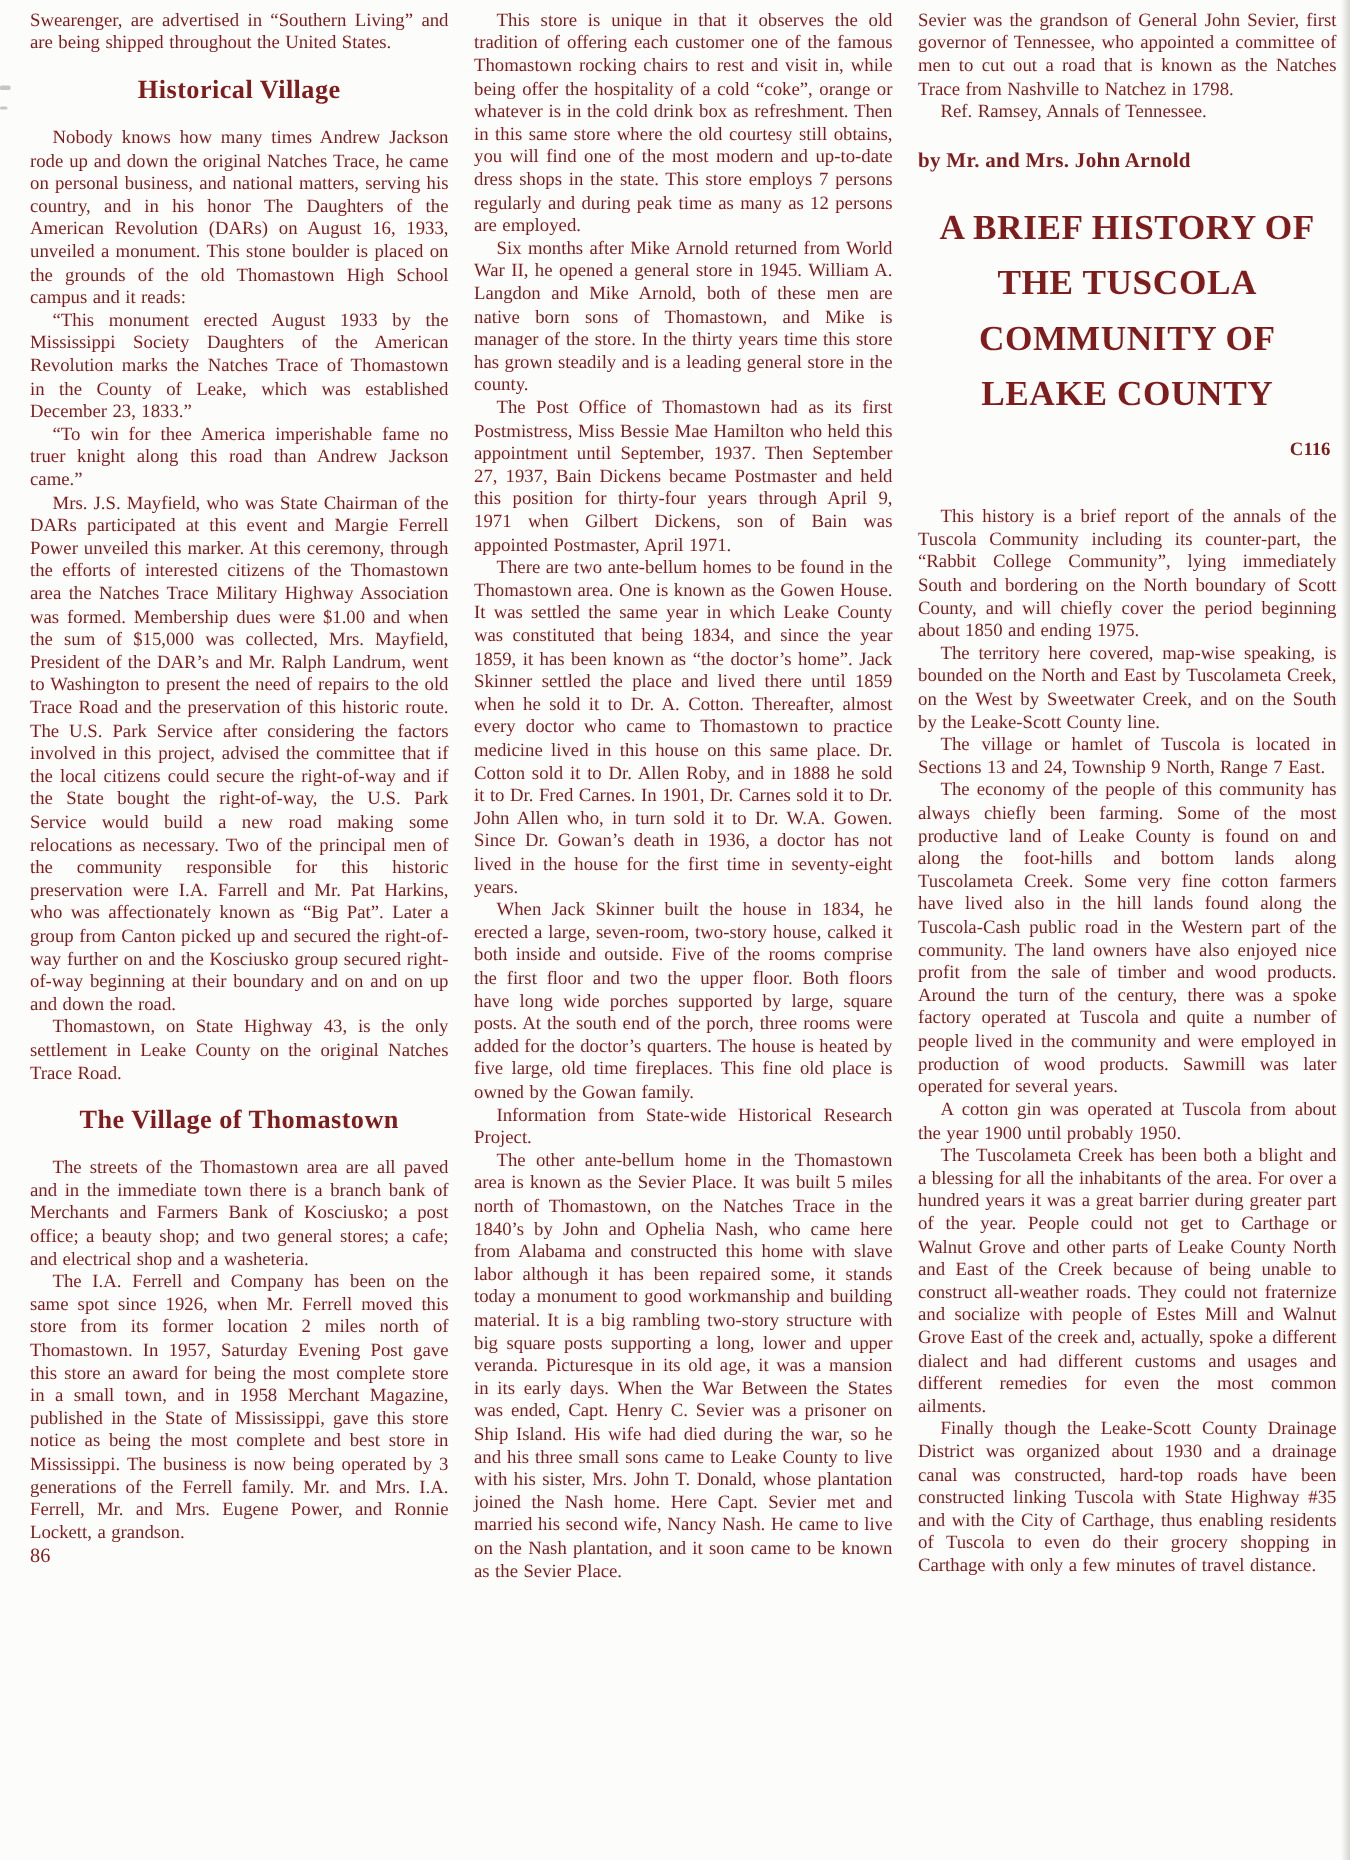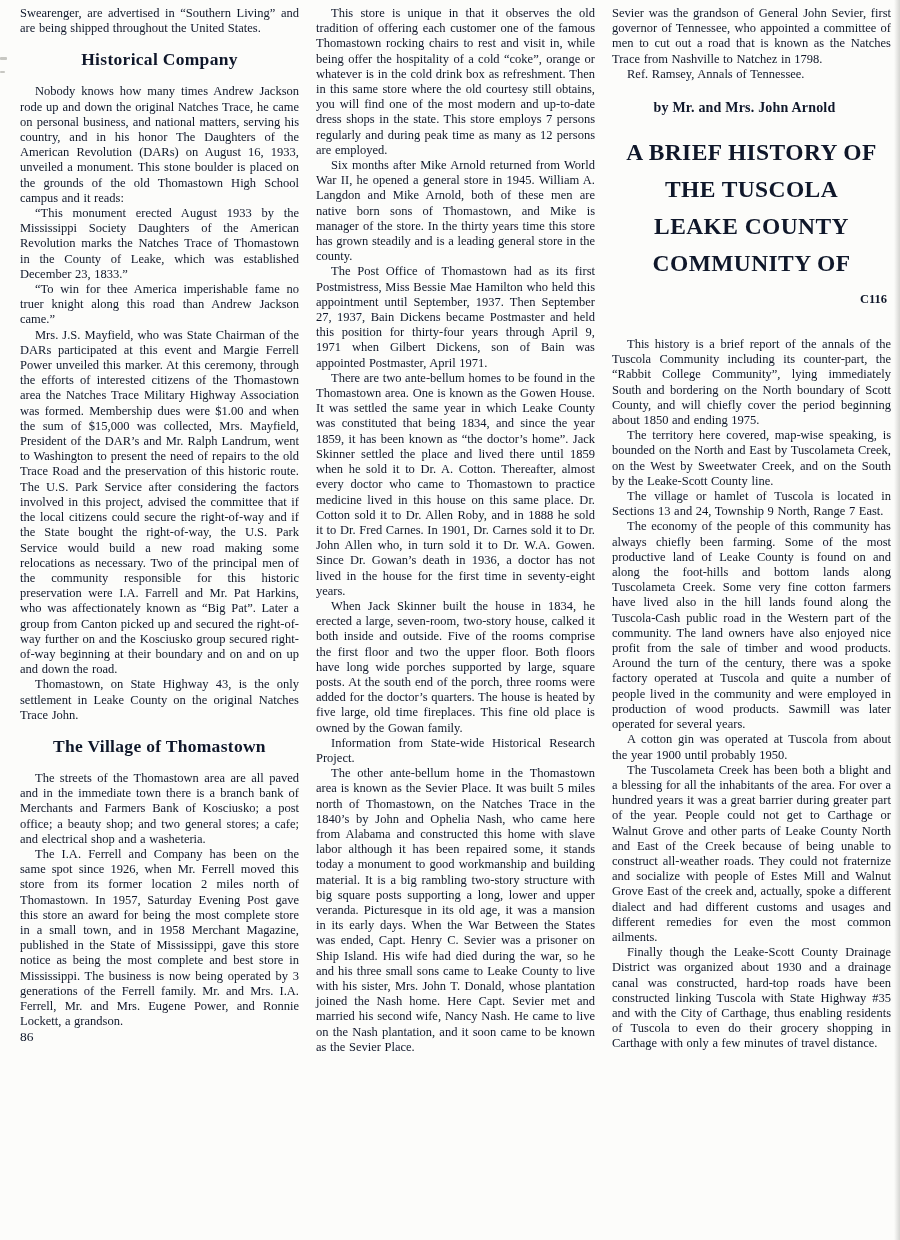--- a/index.html
+++ b/index.html
@@ -4,21 +4,21 @@
 <style>
   html,body{margin:0;padding:0;background:#e8e8e4;}
   .page{
     position:relative;
     width:900px;height:1240px;
     margin:0 auto;
     background:#fcfcfa;
     box-sizing:border-box;
     padding:6px 9px 0 20px;
     font-family:"Liberation Serif","DejaVu Serif",serif;
-    color:#0f172a;
+    color:#7f1d1d;
     overflow:hidden;
   }
   .cols{display:flex;gap:17px;}
   .col{flex:1 1 0;min-width:0;}
   p.para{
     margin:0;
     font-size:12.5px;
     line-height:15.2px;
     text-align:justify;
     word-spacing:0.5px;
@@ -27,21 +27,21 @@
   .section-heading{
     font-size:17.5px;
     font-weight:bold;
     text-align:center;
     margin:13px 0 14px 0;
     letter-spacing:0.3px;
   }
   .byline{
     font-size:14px;
     font-weight:bold;
-    text-align:center;
+    text-align:left;
     margin:10px 14px 6px 0;
     letter-spacing:0.2px;
   }
   .article-title{
     font-size:23.5px;
     font-weight:bold;
     text-align:center;
     line-height:37px;
     margin:18px 0 10px 0;
     letter-spacing:0.4px;
@@ -71,26 +71,26 @@
   .edge-mark.m1{left:0;top:57px;width:7px;height:3px;}
   .edge-mark.m2{left:0;top:71px;width:5px;height:2px;}
 </style>
 </head>
 <body>
 
 <div class="page">
   <div class="cols">
       <div class="col">
         <p class="para">Swearenger, are advertised in “Southern Living” and are being shipped throughout the United States.</p>
-        <div class="section-heading">Historical Company</div>
+        <div class="section-heading">Historical Village</div>
         <p class="para indent">Nobody knows how many times Andrew Jackson rode up and down the original Natches Trace, he came on personal business, and national matters, serving his country, and in his honor The Daughters of the American Revolution (DARs) on August 16, 1933, unveiled a monument. This stone boulder is placed on the grounds of the old Thomastown High School campus and it reads:</p>
         <p class="para indent">“This monument erected August 1933 by the Mississippi Society Daughters of the American Revolution marks the Natches Trace of Thomastown in the County of Leake, which was established December 23, 1833.”</p>
         <p class="para indent">“To win for thee America imperishable fame no truer knight along this road than Andrew Jackson came.”</p>
         <p class="para indent">Mrs. J.S. Mayfield, who was State Chairman of the DARs participated at this event and Margie Ferrell Power unveiled this marker. At this ceremony, through the efforts of interested citizens of the Thomastown area the Natches Trace Military Highway Association was formed. Membership dues were $1.00 and when the sum of $15,000 was collected, Mrs. Mayfield, President of the DAR’s and Mr. Ralph Landrum, went to Washington to present the need of repairs to the old Trace Road and the preservation of this historic route. The U.S. Park Service after considering the factors involved in this project, advised the committee that if the local citizens could secure the right-of-way and if the State bought the right-of-way, the U.S. Park Service would build a new road making some relocations as necessary. Two of the principal men of the community responsible for this historic preservation were I.A. Farrell and Mr. Pat Harkins, who was affectionately known as “Big Pat”. Later a group from Canton picked up and secured the right-of-way further on and the Kosciusko group secured right-of-way beginning at their boundary and on and on up and down the road.</p>
-        <p class="para indent">Thomastown, on State Highway 43, is the only settlement in Leake County on the original Natches Trace John.</p>
+        <p class="para indent">Thomastown, on State Highway 43, is the only settlement in Leake County on the original Natches Trace Road.</p>
         <div class="section-heading">The Village of Thomastown</div>
         <p class="para indent">The streets of the Thomastown area are all paved and in the immediate town there is a branch bank of Merchants and Farmers Bank of Kosciusko; a post office; a beauty shop; and two general stores; a cafe; and electrical shop and a washeteria.</p>
         <p class="para indent">The I.A. Ferrell and Company has been on the same spot since 1926, when Mr. Ferrell moved this store from its former location 2 miles north of Thomastown. In 1957, Saturday Evening Post gave this store an award for being the most complete store in a small town, and in 1958 Merchant Magazine, published in the State of Mississippi, gave this store notice as being the most complete and best store in Mississippi. The business is now being operated by 3 generations of the Ferrell family. Mr. and Mrs. I.A. Ferrell, Mr. and Mrs. Eugene Power, and Ronnie Lockett, a grandson.</p>
         <div class="page-number">86</div>
       </div>
       <div class="col">
         <p class="para indent">This store is unique in that it observes the old tradition of offering each customer one of the famous Thomastown rocking chairs to rest and visit in, while being offer the hospitality of a cold “coke”, orange or whatever is in the cold drink box as refreshment. Then in this same store where the old courtesy still obtains, you will find one of the most modern and up-to-date dress shops in the state. This store employs 7 persons regularly and during peak time as many as 12 persons are employed.</p>
         <p class="para indent">Six months after Mike Arnold returned from World War II, he opened a general store in 1945. William A. Langdon and Mike Arnold, both of these men are native born sons of Thomastown, and Mike is manager of the store. In the thirty years time this store has grown steadily and is a leading general store in the county.</p>
         <p class="para indent">The Post Office of Thomastown had as its first Postmistress, Miss Bessie Mae Hamilton who held this appointment until September, 1937. Then September 27, 1937, Bain Dickens became Postmaster and held this position for thirty-four years through April 9, 1971 when Gilbert Dickens, son of Bain was appointed Postmaster, April 1971.</p>
         <p class="para indent">There are two ante-bellum homes to be found in the Thomastown area. One is known as the Gowen House. It was settled the same year in which Leake County was constituted that being 1834, and since the year 1859, it has been known as “the doctor’s home”. Jack Skinner settled the place and lived there until 1859 when he sold it to Dr. A. Cotton. Thereafter, almost every doctor who came to Thomastown to practice medicine lived in this house on this same place. Dr. Cotton sold it to Dr. Allen Roby, and in 1888 he sold it to Dr. Fred Carnes. In 1901, Dr. Carnes sold it to Dr. John Allen who, in turn sold it to Dr. W.A. Gowen. Since Dr. Gowan’s death in 1936, a doctor has not lived in the house for the first time in seventy-eight years.</p>
@@ -99,22 +99,22 @@
         <p class="para indent">The other ante-bellum home in the Thomastown area is known as the Sevier Place. It was built 5 miles north of Thomastown, on the Natches Trace in the 1840’s by John and Ophelia Nash, who came here from Alabama and constructed this home with slave labor although it has been repaired some, it stands today a monument to good workmanship and building material. It is a big rambling two-story structure with big square posts supporting a long, lower and upper veranda. Picturesque in its old age, it was a mansion in its early days. When the War Between the States was ended, Capt. Henry C. Sevier was a prisoner on Ship Island. His wife had died during the war, so he and his three small sons came to Leake County to live with his sister, Mrs. John T. Donald, whose plantation joined the Nash home. Here Capt. Sevier met and married his second wife, Nancy Nash. He came to live on the Nash plantation, and it soon came to be known as the Sevier Place.</p>
       </div>
       <div class="col">
         <p class="para">Sevier was the grandson of General John Sevier, first governor of Tennessee, who appointed a committee of men to cut out a road that is known as the Natches Trace from Nashville to Natchez in 1798.</p>
         <p class="para indent">Ref. Ramsey, Annals of Tennessee.</p>
         <div class="spacer" style="height: 8px;"></div>
         <div class="byline">by Mr. and Mrs. John Arnold</div>
         <div class="article-title">
           <div>A BRIEF HISTORY OF</div>
           <div>THE TUSCOLA</div>
+          <div>COMMUNITY OF</div>
           <div>LEAKE COUNTY</div>
-          <div>COMMUNITY OF</div>
         </div>
         <div class="code-label">C116</div>
         <div class="spacer" style="height: 30px;"></div>
         <p class="para indent">This history is a brief report of the annals of the Tuscola Community including its counter-part, the “Rabbit College Community”, lying immediately South and bordering on the North boundary of Scott County, and will chiefly cover the period beginning about 1850 and ending 1975.</p>
         <p class="para indent">The territory here covered, map-wise speaking, is bounded on the North and East by Tuscolameta Creek, on the West by Sweetwater Creek, and on the South by the Leake-Scott County line.</p>
         <p class="para indent">The village or hamlet of Tuscola is located in Sections 13 and 24, Township 9 North, Range 7 East.</p>
         <p class="para indent">The economy of the people of this community has always chiefly been farming. Some of the most productive land of Leake County is found on and along the foot-hills and bottom lands along Tuscolameta Creek. Some very fine cotton farmers have lived also in the hill lands found along the Tuscola-Cash public road in the Western part of the community. The land owners have also enjoyed nice profit from the sale of timber and wood products. Around the turn of the century, there was a spoke factory operated at Tuscola and quite a number of people lived in the community and were employed in production of wood products. Sawmill was later operated for several years.</p>
         <p class="para indent">A cotton gin was operated at Tuscola from about the year 1900 until probably 1950.</p>
         <p class="para indent">The Tuscolameta Creek has been both a blight and a blessing for all the inhabitants of the area. For over a hundred years it was a great barrier during greater part of the year. People could not get to Carthage or Walnut Grove and other parts of Leake County North and East of the Creek because of being unable to construct all-weather roads. They could not fraternize and socialize with people of Estes Mill and Walnut Grove East of the creek and, actually, spoke a different dialect and had different customs and usages and different remedies for even the most common ailments.</p>
         <p class="para indent">Finally though the Leake-Scott County Drainage District was organized about 1930 and a drainage canal was constructed, hard-top roads have been constructed linking Tuscola with State Highway #35 and with the City of Carthage, thus enabling residents of Tuscola to even do their grocery shopping in Carthage with only a few minutes of travel distance.</p>

